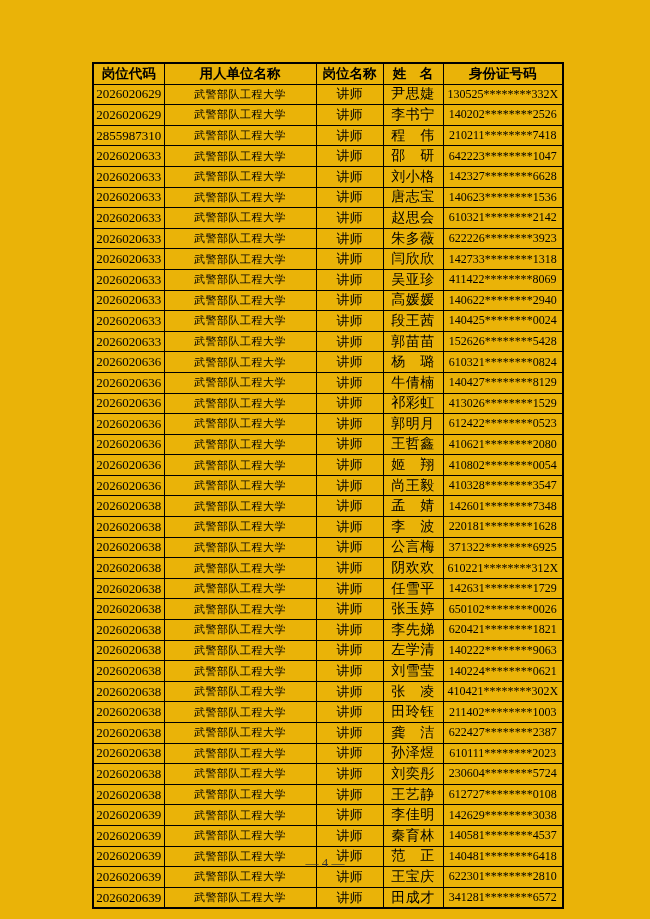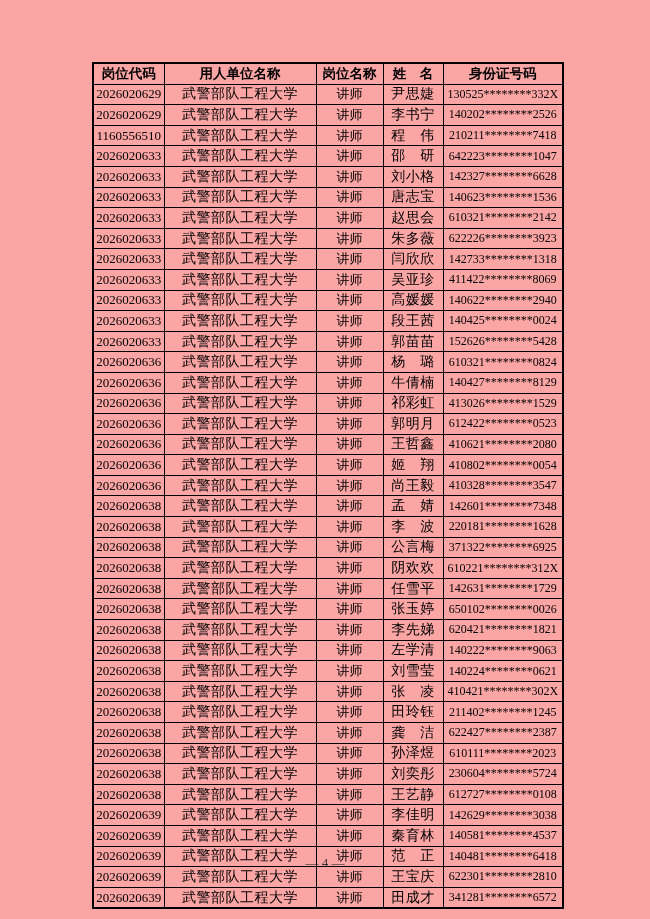--- a/index.html
+++ b/index.html
@@ -4,21 +4,21 @@
 <style>
   html, body {
     margin: 0;
     padding: 0;
     background: #ffffff;
   }
   .page {
     position: relative;
     width: 650px;
     height: 919px;
-    background: #fca5a5;
+    background: #eab308;
     overflow: hidden;
     font-family: "Liberation Serif", "DejaVu Serif", serif;
     color: #000000;
   }
   table.roster {
     position: absolute;
     left: 92px;
     top: 62px;
     width: 470px;
     border-collapse: collapse;
@@ -39,21 +39,21 @@
     font-family: "Liberation Sans", "DejaVu Sans", sans-serif;
     font-weight: bold;
     font-size: 13.5px;
     line-height: 1;
   }
   td.c-code {
     font-size: 13px;
     letter-spacing: 0px;
   }
   td.c-unit {
-    font-size: 14px;
+    font-size: 11px;
     letter-spacing: 0.5px;
   }
   td.c-title {
     font-size: 13px;
   }
   td.c-name {
     font-size: 14px;
     letter-spacing: 0.5px;
     margin-left: 33px;
   }
@@ -104,21 +104,21 @@
           <td class="c-id">130525********332X</td>
         </tr>
         <tr>
           <td class="c-code">2026020629</td>
           <td class="c-unit">武警部队工程大学</td>
           <td class="c-title">讲师</td>
           <td class="c-name">李书宁</td>
           <td class="c-id">140202********2526</td>
         </tr>
         <tr>
-          <td class="c-code">1160556510</td>
+          <td class="c-code">2855987310</td>
           <td class="c-unit">武警部队工程大学</td>
           <td class="c-title">讲师</td>
           <td class="c-name">程　伟</td>
           <td class="c-id">210211********7418</td>
         </tr>
         <tr>
           <td class="c-code">2026020633</td>
           <td class="c-unit">武警部队工程大学</td>
           <td class="c-title">讲师</td>
           <td class="c-name">邵　研</td>
@@ -304,21 +304,21 @@
           <td class="c-unit">武警部队工程大学</td>
           <td class="c-title">讲师</td>
           <td class="c-name">张　凌</td>
           <td class="c-id">410421********302X</td>
         </tr>
         <tr>
           <td class="c-code">2026020638</td>
           <td class="c-unit">武警部队工程大学</td>
           <td class="c-title">讲师</td>
           <td class="c-name">田玲钰</td>
-          <td class="c-id">211402********1245</td>
+          <td class="c-id">211402********1003</td>
         </tr>
         <tr>
           <td class="c-code">2026020638</td>
           <td class="c-unit">武警部队工程大学</td>
           <td class="c-title">讲师</td>
           <td class="c-name">龚　洁</td>
           <td class="c-id">622427********2387</td>
         </tr>
         <tr>
           <td class="c-code">2026020638</td>

